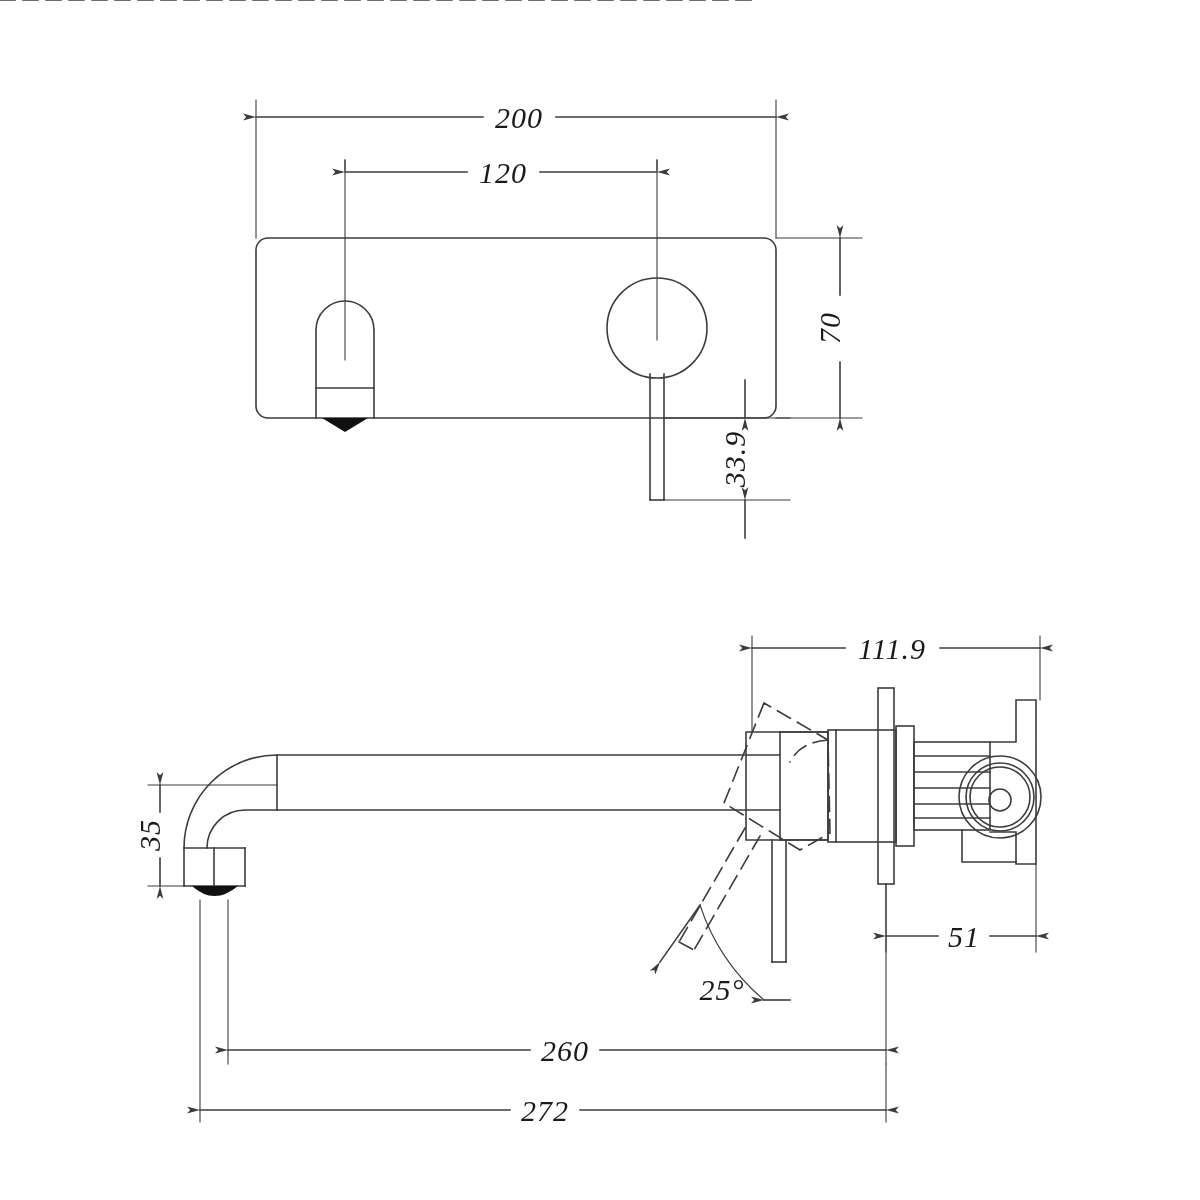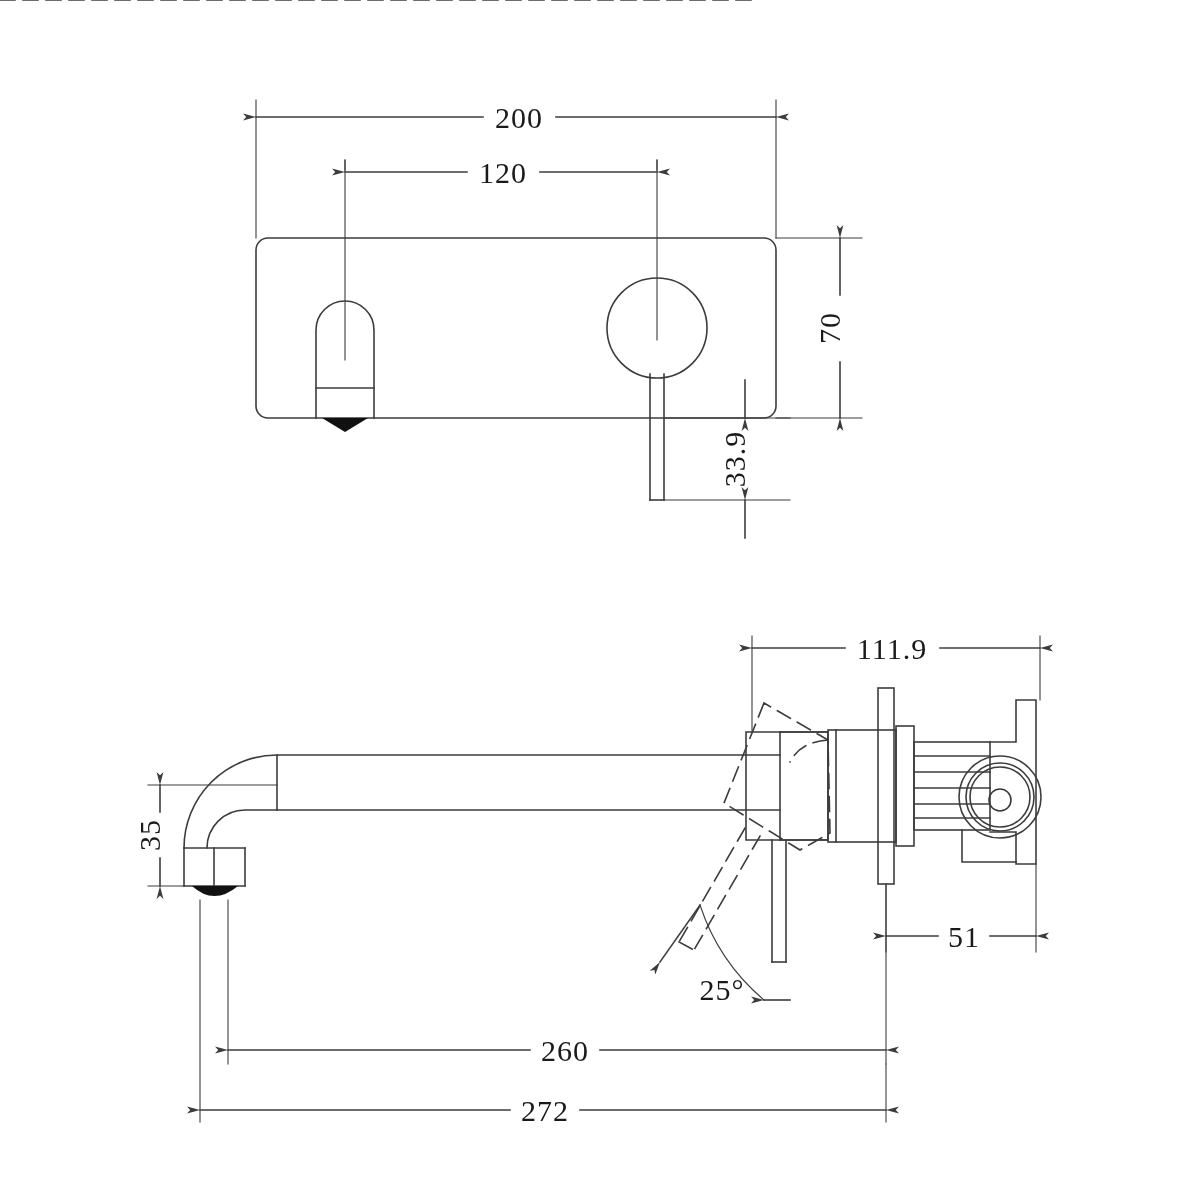--- a/index.html
+++ b/index.html
@@ -12,20 +12,21 @@
     width: 1200px;
     height: 1200px;
     font-family: "Liberation Serif", serif;
     overflow: hidden;
   }
   #drawing-root {
     position: relative;
     width: 1200px;
     height: 1200px;
     background: #ffffff;
+    font-style: italic;
   }
   svg#cad {
     display: block;
     width: 1200px;
     height: 1200px;
   }
   .dimtext {
     font-family: "Liberation Serif", serif;
     font-size: 30px;
     fill: #1a1a1a;

